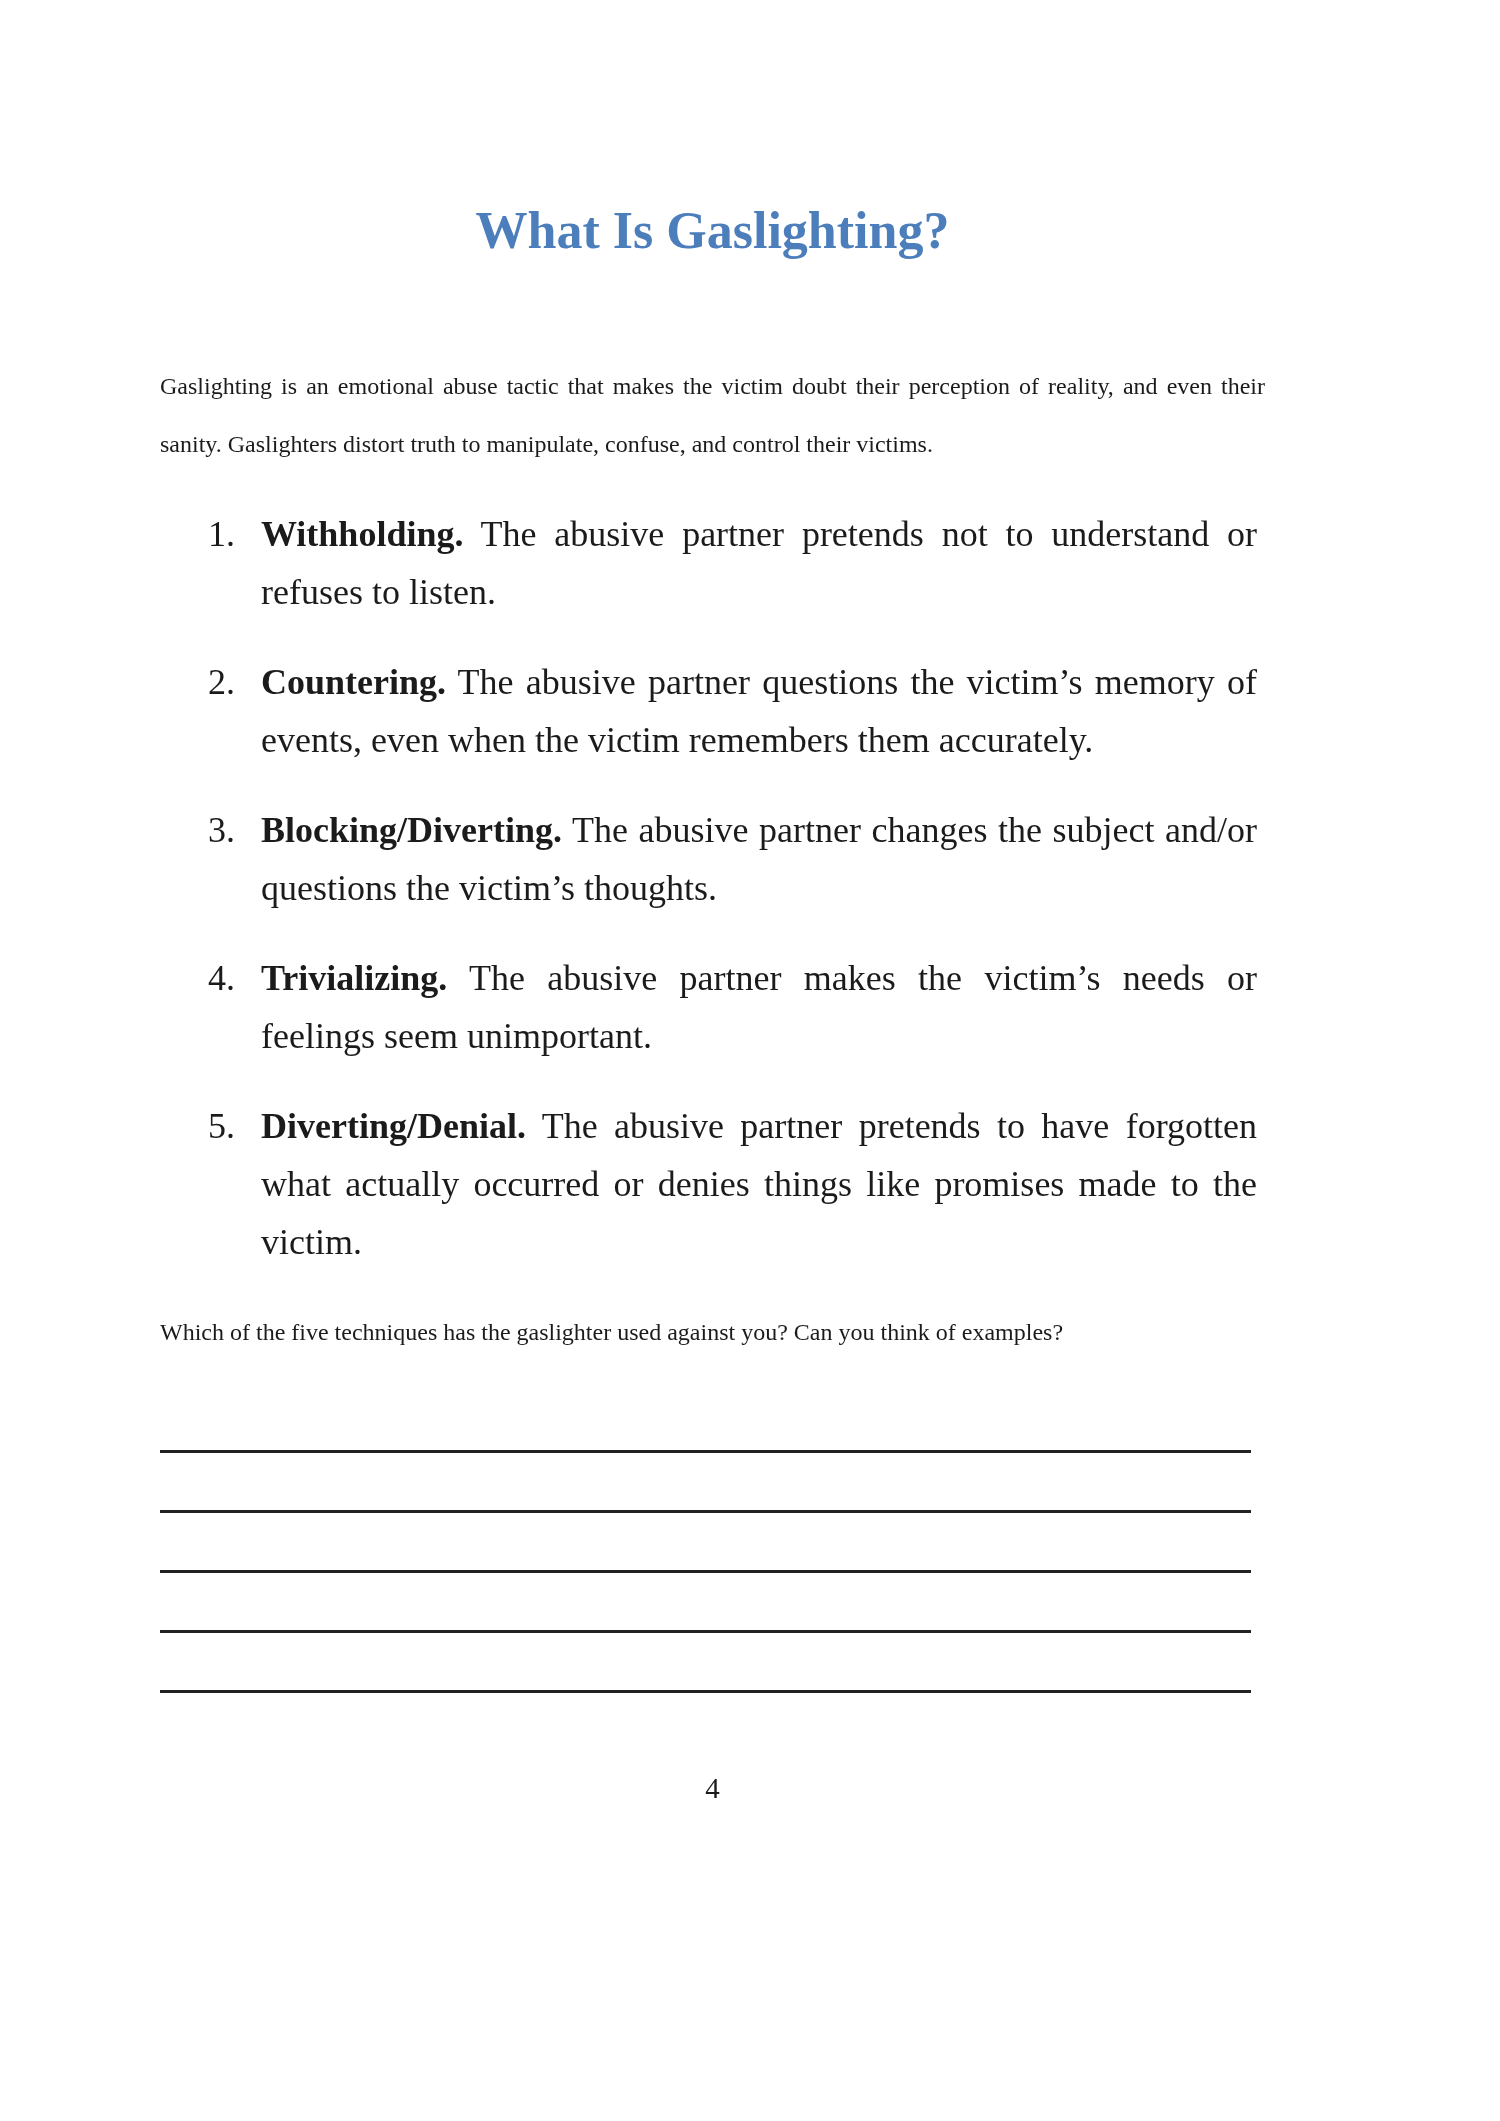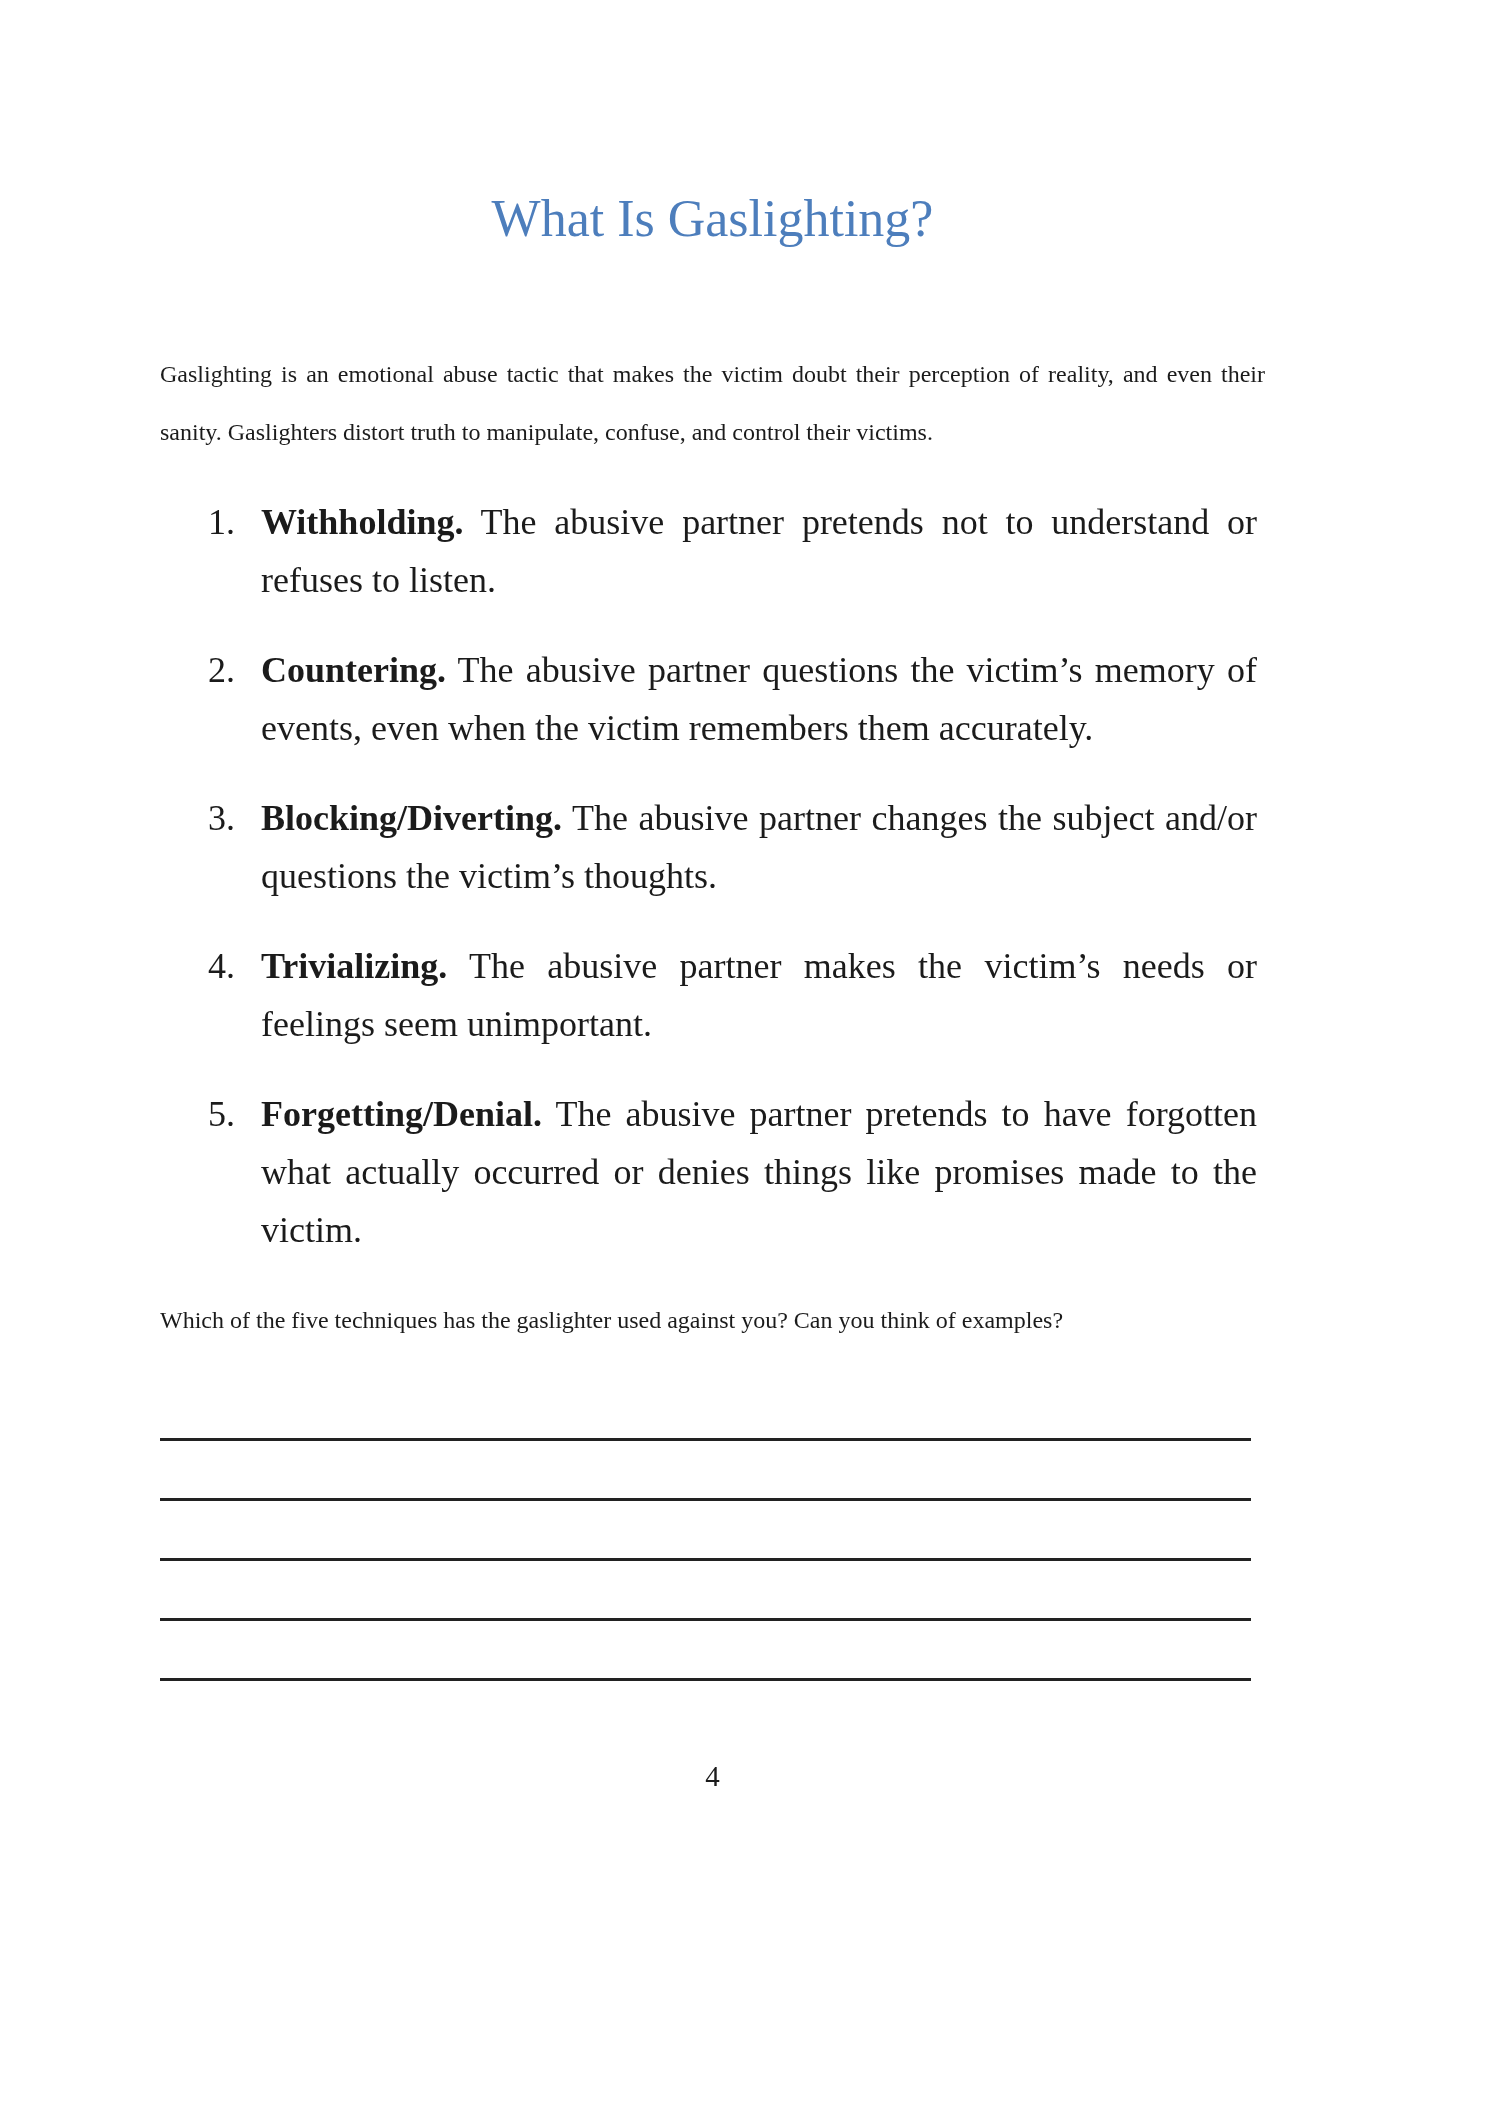--- a/index.html
+++ b/index.html
@@ -8,24 +8,24 @@
     width: 1500px;
     height: 2121px;
     background: #ffffff;
     box-sizing: border-box;
     padding: 185px 235px 0 160px;
     font-family: "Liberation Serif", serif;
     color: #1b1b1b;
     overflow: hidden;
   }
   .doc-title {
-    margin: 4px 0 96px 0;
+    margin: 16px 0 96px 0;
     font-size: 52px;
     line-height: 60px;
-    font-weight: normal;
+    font-weight: bold;
     text-align: center;
     color: #4d7ebc;
   }
   .body-par {
     margin: 0 0 32px 0;
     font-size: 24px;
     line-height: 58px;
     text-align: justify;
   }
   .tech-list { margin: 0; padding: 0; }
@@ -87,21 +87,21 @@
       <p class="item-text"><strong>Blocking/Diverting.</strong> <span>The abusive partner changes the subject and/or questions the victim’s thoughts.</span></p>
     </div>
 
     <div class="list-item">
       <span class="list-num">4.</span>
       <p class="item-text"><strong>Trivializing.</strong> <span>The abusive partner makes the victim’s needs or feelings seem unimportant.</span></p>
     </div>
 
     <div class="list-item">
       <span class="list-num">5.</span>
-      <p class="item-text"><strong>Forgetting/Denial.</strong> <span>The abusive partner pretends to have forgotten what actually occurred or denies things like promises made to the victim.</span></p>
+      <p class="item-text"><strong>Diverting/Denial.</strong> <span>The abusive partner pretends to have forgotten what actually occurred or denies things like promises made to the victim.</span></p>
     </div>
 
   </div>
 
   <p class="body-par">Which of the five techniques has the gaslighter used against you? Can you think of examples?</p>
 
   <div class="answer-lines">
       <div class="answer-line"></div>
       <div class="answer-line"></div>
       <div class="answer-line"></div>

